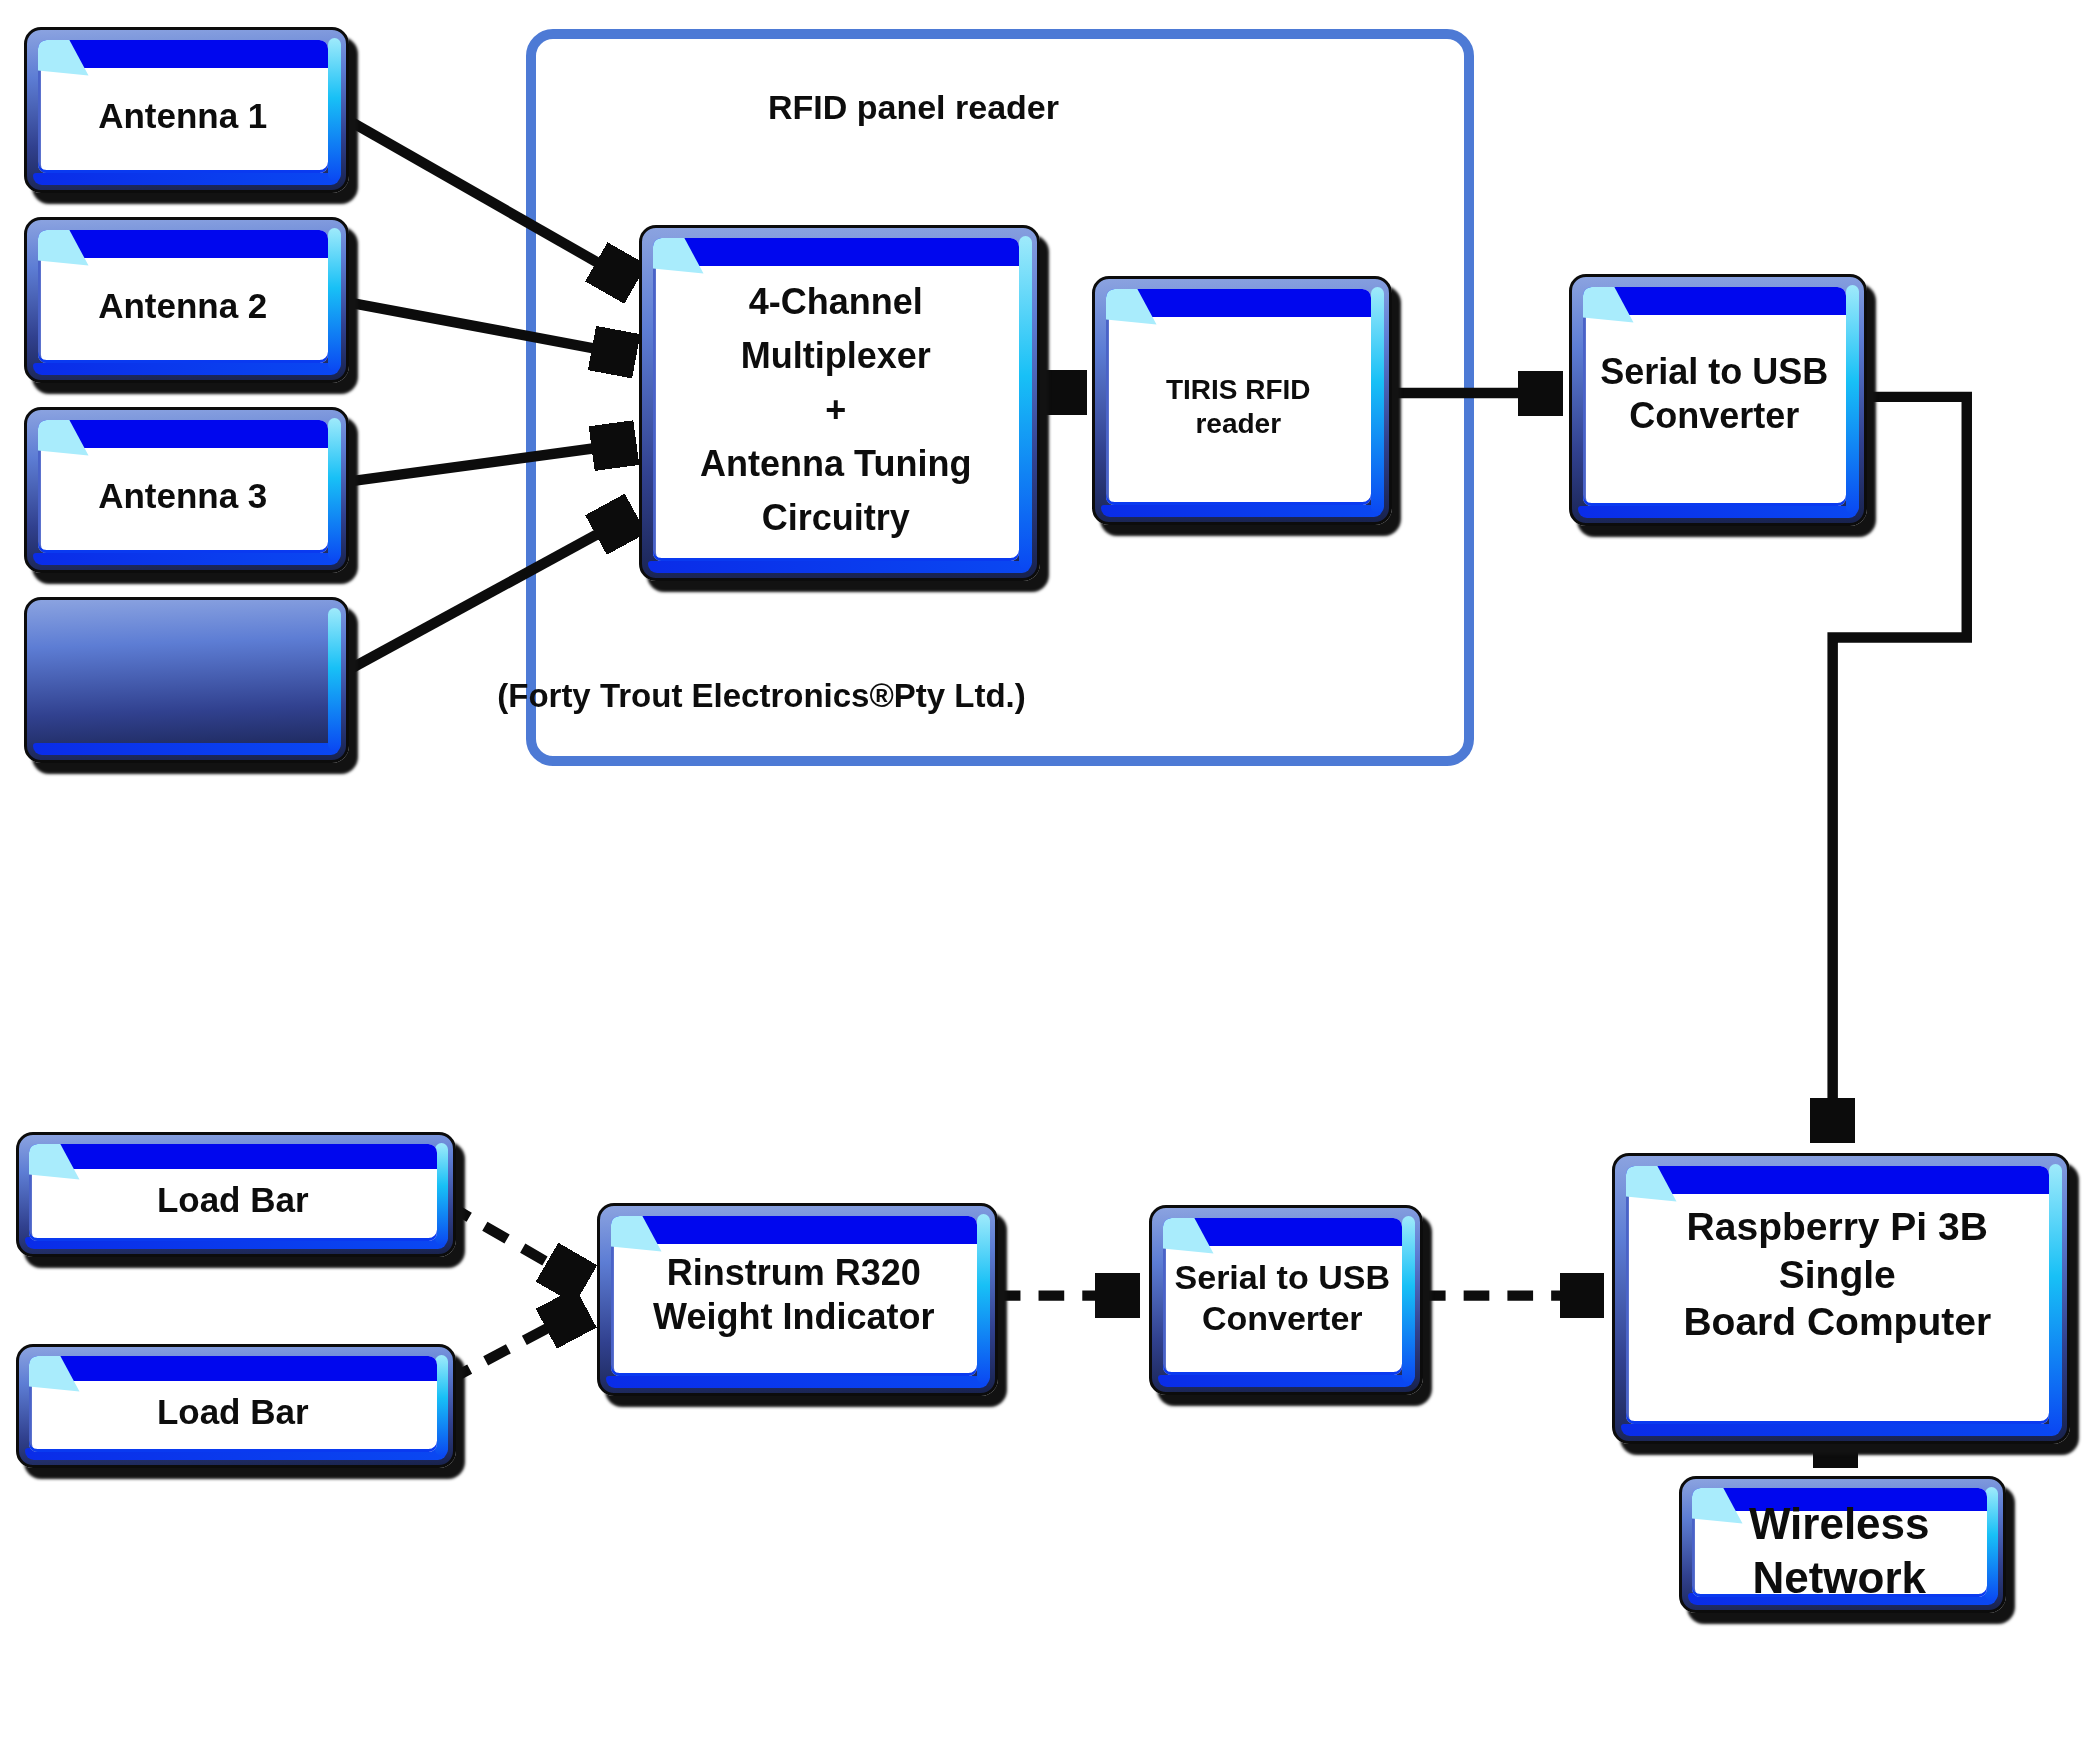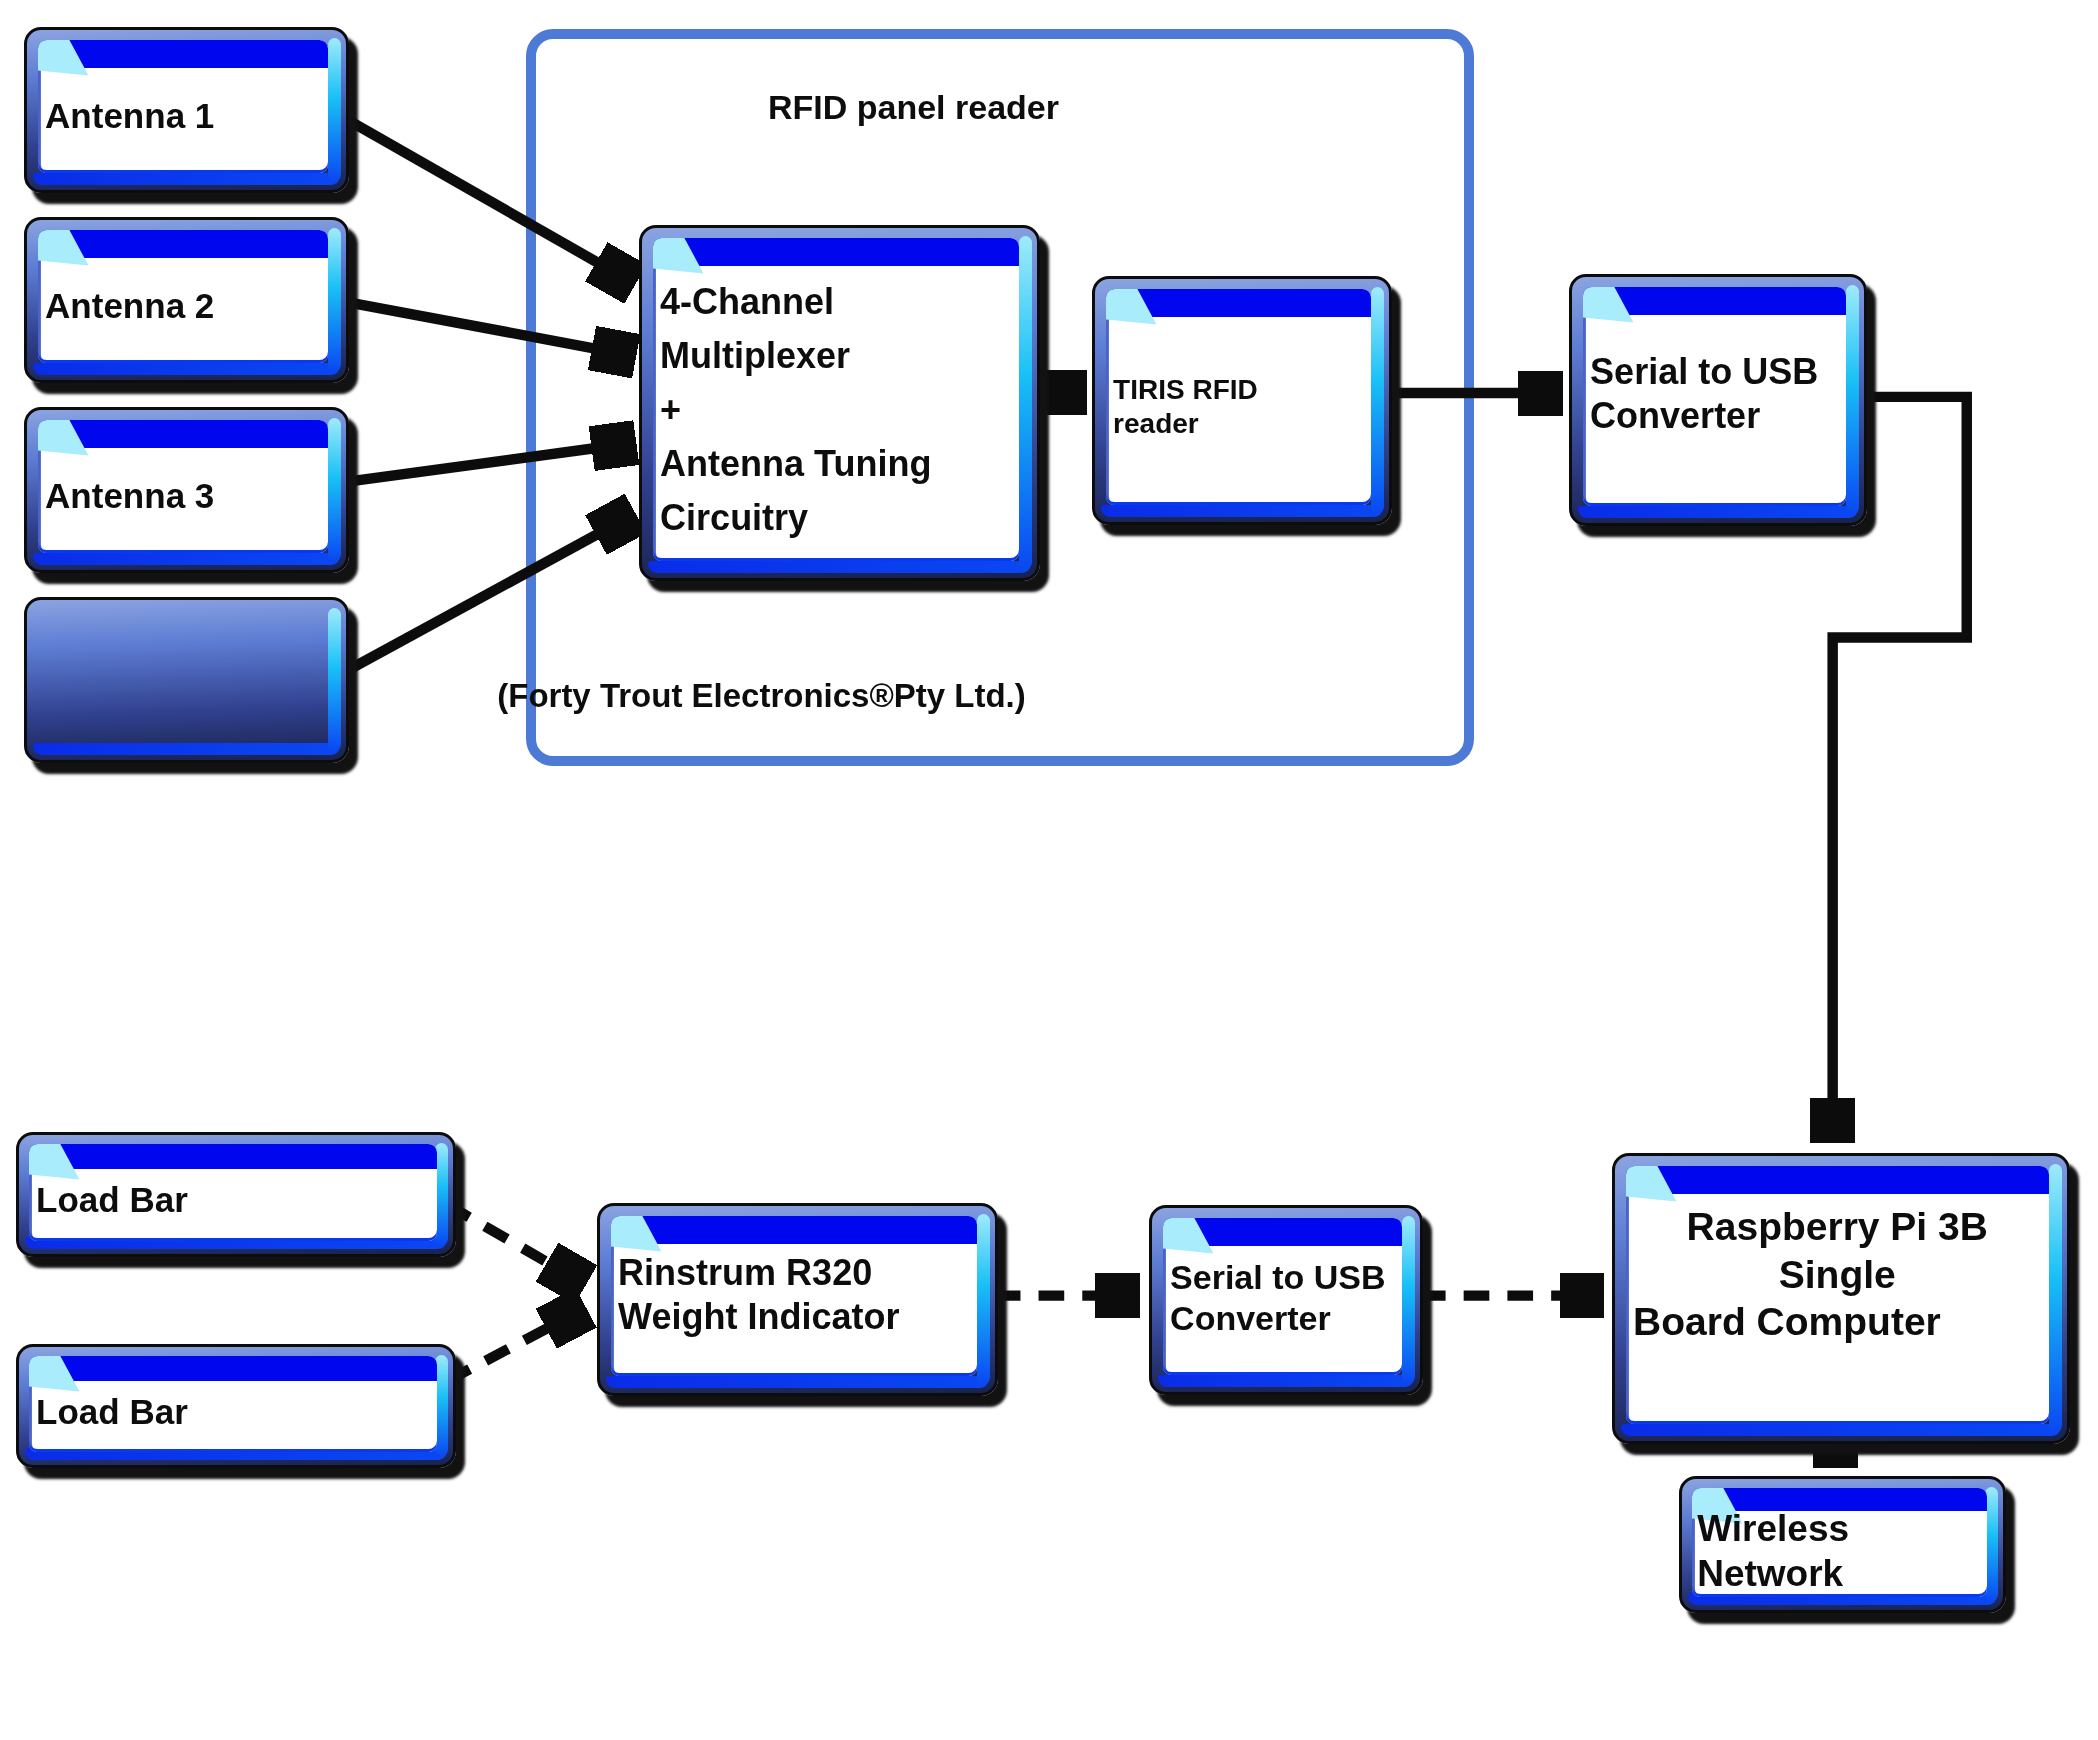--- a/index.html
+++ b/index.html
@@ -33,21 +33,21 @@
   }
   .gbox .bar{
     position:absolute;top:0;left:0;right:0;height:28.5px;background:#0007ee;
   }
   .gbox .fold{
     position:absolute;top:0;left:0;width:51px;height:36px;background:#a9ecfc;
     clip-path:polygon(0 0,62% 0,100% 100%,0 86%);
   }
   .gbox .label{
     position:absolute;inset:28.5px 7.6px 7.6px;display:flex;flex-direction:column;
-    justify-content:center;align-items:flex-start;text-align:center;
+    justify-content:center;align-items:center;text-align:center;
     font-weight:bold;color:#0d0d0d;line-height:1.22;
   }
 
   
   .n-antenna1{left:24px;top:27px;width:319px;height:160px;}
   .n-antenna2{left:24px;top:217px;width:319px;height:160px;}
   .n-antenna3{left:24px;top:407px;width:319px;height:160px;}
   .n-antenna4{left:24px;top:597px;width:319px;height:160px;}
   .n-antenna1 .label,.n-antenna2 .label,.n-antenna3 .label,.n-antenna4 .label{font-size:35px;}
 
@@ -70,21 +70,21 @@
   .n-rinstrum{left:597px;top:1203px;width:395px;height:187px;}
   .n-rinstrum .label{font-size:36px;padding-bottom:23px;}
 
   .n-serialbottom{left:1149px;top:1205px;width:268px;height:184px;}
   .n-serialbottom .label{font-size:34px;padding-bottom:17px;}
 
   .n-raspi{left:1612px;top:1153px;width:452px;height:285px;}
   .n-raspi .label{font-size:39px;padding-bottom:61px;}
 
   .n-wireless{left:1679px;top:1476px;width:321px;height:131px;}
-  .n-wireless .label{font-size:37px;}
+  .n-wireless .label{font-size:44px;}
   .n-wireless .face{inset:8.6px 16px 13.3px 9.5px;}
   .n-wireless .bar{height:23px;}
   .n-wireless .label{inset:21px 5.7px 3.8px;}
 
   
   .rfid-container{
     position:absolute;left:526px;top:28.5px;width:948px;height:737px;
     border:10.5px solid #4d7ad5;border-radius:27px;background:transparent;
     box-sizing:border-box;
   }

